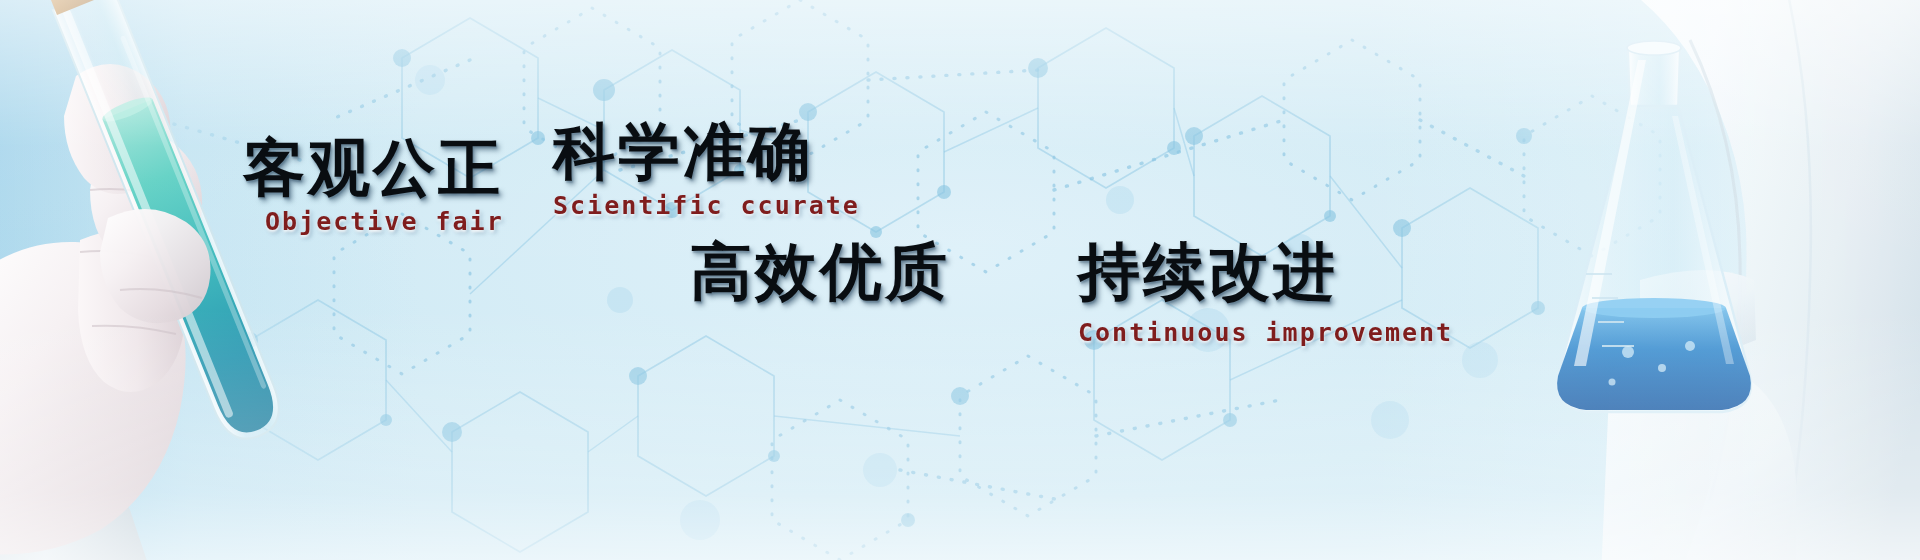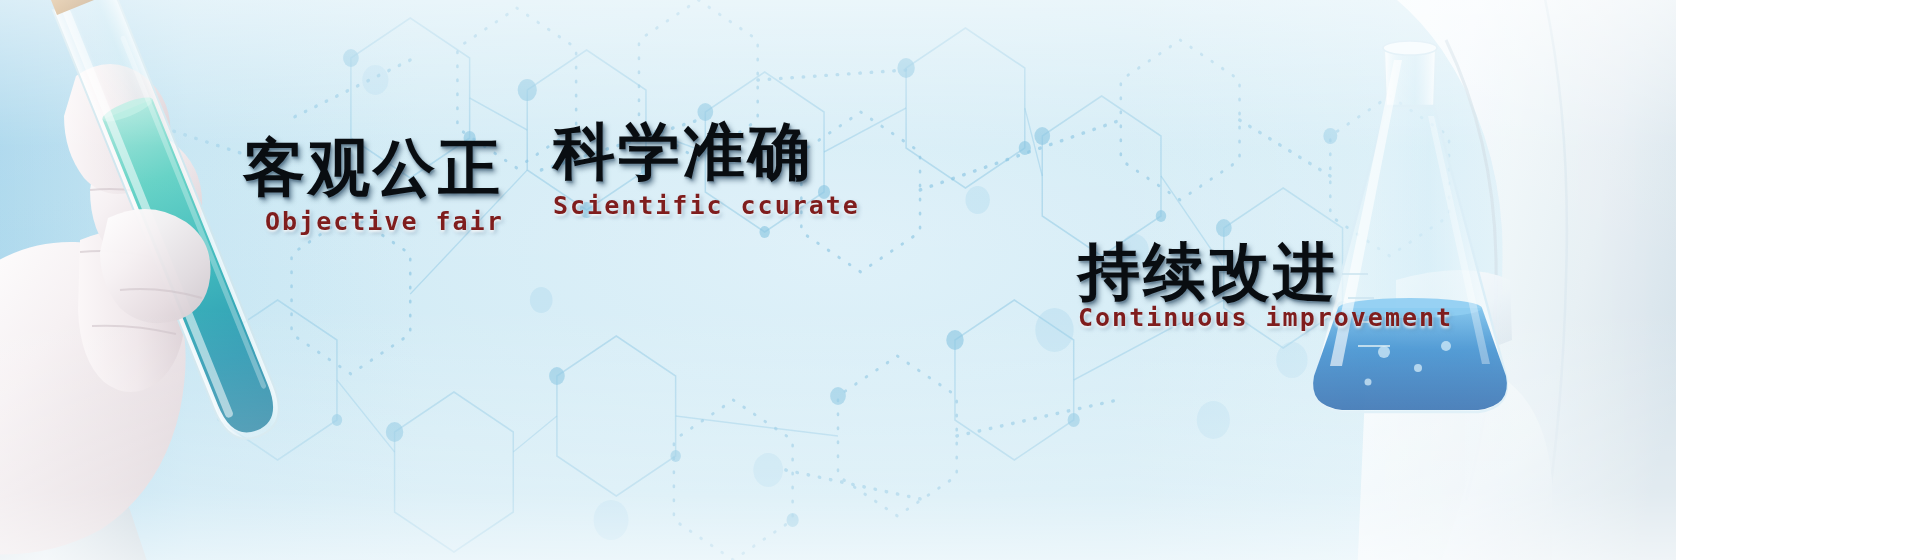--- a/index.html
+++ b/index.html
@@ -2,21 +2,21 @@
 <html><head>
 <meta charset="utf-8">
 <title>Lab Banner</title>
 <style>
   * { margin:0; padding:0; box-sizing:border-box; }
   html,body { background:#ffffff; }
   body { font-family:"Liberation Sans", sans-serif; }
 
   #banner {
     position:relative;
-    width:1676px;
+    width:1920px;
     height:560px;
     overflow:hidden;
     background:#d7eef7;
   }
 
   
   .bg-base {
     position:absolute; inset:0;
     background:
       radial-gradient(ellipse 75% 100% at 50% 45%, #dff1f9 0%, #d2ebf5 45%, #c9e6f3 75%, #c2e2f1 100%);
@@ -82,21 +82,21 @@
   #g-objective  { left:243px; top:136px; }
   #g-objective .en { margin-top:8px; margin-left:22px; }
 
   #g-scientific { left:553px; top:120px; }
   #g-scientific .en { margin-top:8px; margin-left:0px; }
 
   #g-efficiency { left:690px; top:240px; }
   #g-efficiency .en { margin-top:10px; margin-left:-28px; }
 
   #g-continuous { left:1078px; top:240px; }
-  #g-continuous .en { margin-top:0; margin-left:0px; }
+  #g-continuous .en { margin-top:15px; margin-left:0px; }
 </style>
 </head>
 <body>
 
 <div id="banner">
 
   <div class="bg-base"></div>
 
   <div class="molecules">
     <svg viewBox="0 0 1920 560" preserveAspectRatio="none">
@@ -384,20 +384,21 @@
       <div class="cn">客观公正</div>
       <div class="en">Objective fair</div>
     </div>
 
     <div class="slogan-group" id="g-scientific">
       <div class="cn">科学准确</div>
       <div class="en">Scientific ccurate</div>
     </div>
 
     <div class="slogan-group" id="g-efficiency">
+      <div class="cn">高效优质</div>
     </div>
 
     <div class="slogan-group" id="g-continuous">
       <div class="cn">持续改进</div>
       <div class="en">Continuous improvement</div>
     </div>
 
   </div>
 
 </div>

